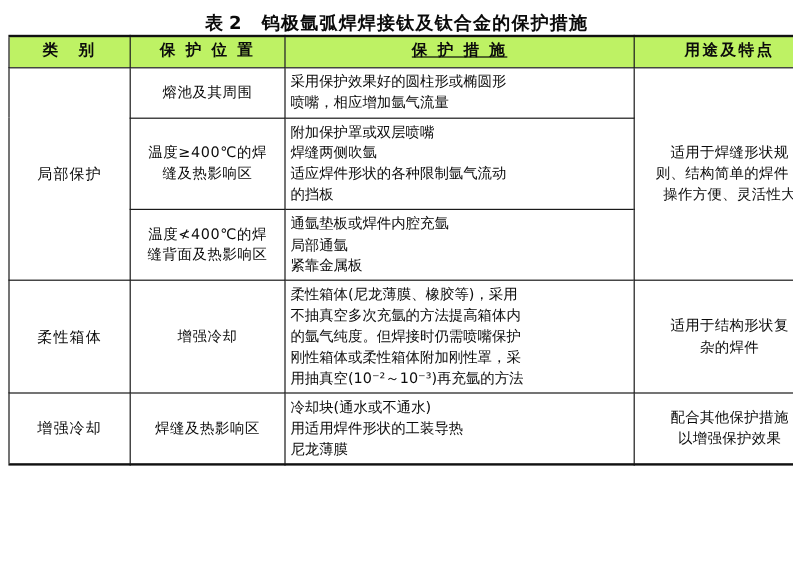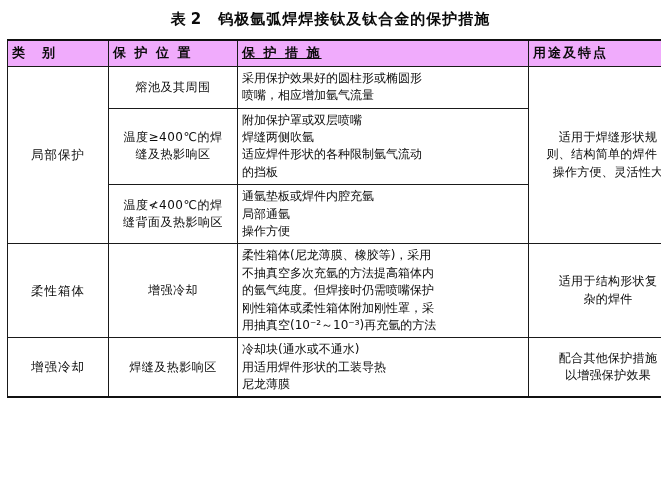--- a/index.html
+++ b/index.html
@@ -19,21 +19,21 @@
     width: 661px;
     height: 484px;
     box-sizing: border-box;
     padding: 6px 7px 4px 7px;
   }
   .title {
     text-align: center;
     font-size: 15px;
     font-weight: bold;
     letter-spacing: 1px;
-    padding: 4px 0 10px 0;
+    padding: 4px 0 0 0;
     white-space: nowrap;
   }
   .title .tnum {
     margin-right: 4px;
   }
   .title .tlabel {
     margin-right: 16px;
   }
   table.main {
     border-collapse: collapse;
@@ -41,25 +41,25 @@
     table-layout: fixed;
     font-size: 12px;
   }
   table.main td, table.main th {
     border: 1px solid #1a1a1a;
     padding: 3px 4px;
     vertical-align: middle;
     line-height: 1.45;
   }
   thead th {
-    text-align: left;
+    text-align: center;
     font-weight: bold;
     font-size: 13px;
     letter-spacing: 2px;
-    background: #f0abfc;
+    background: #bef264;
     padding: 4px 2px;
   }
   table.main {
     border-top: 2px solid #111;
     border-bottom: 2px solid #111;
   }
   .c-class {
     text-align: center;
     vertical-align: middle;
     font-size: 12.5px;
@@ -151,21 +151,21 @@
       </tr>
 
       <tr>
         <td class="c-pos">
           <span class="use-line">温度≮400℃的焊</span>
           <span class="use-line">缝背面及热影响区</span>
         </td>
         <td class="c-measure measure-pad">
           <span class="measure-line">通氩垫板或焊件内腔充氩</span>
           <span class="measure-line">局部通氩</span>
-          <span class="measure-line">操作方便</span>
+          <span class="measure-line">紧靠金属板</span>
         </td>
       </tr>
 
       <tr>
         <td class="c-class">柔性箱体</td>
         <td class="c-pos">
           <span class="use-line">增强冷却</span>
         </td>
         <td class="c-measure">
           <span class="measure-line">柔性箱体(尼龙薄膜、橡胶等)，采用</span>

